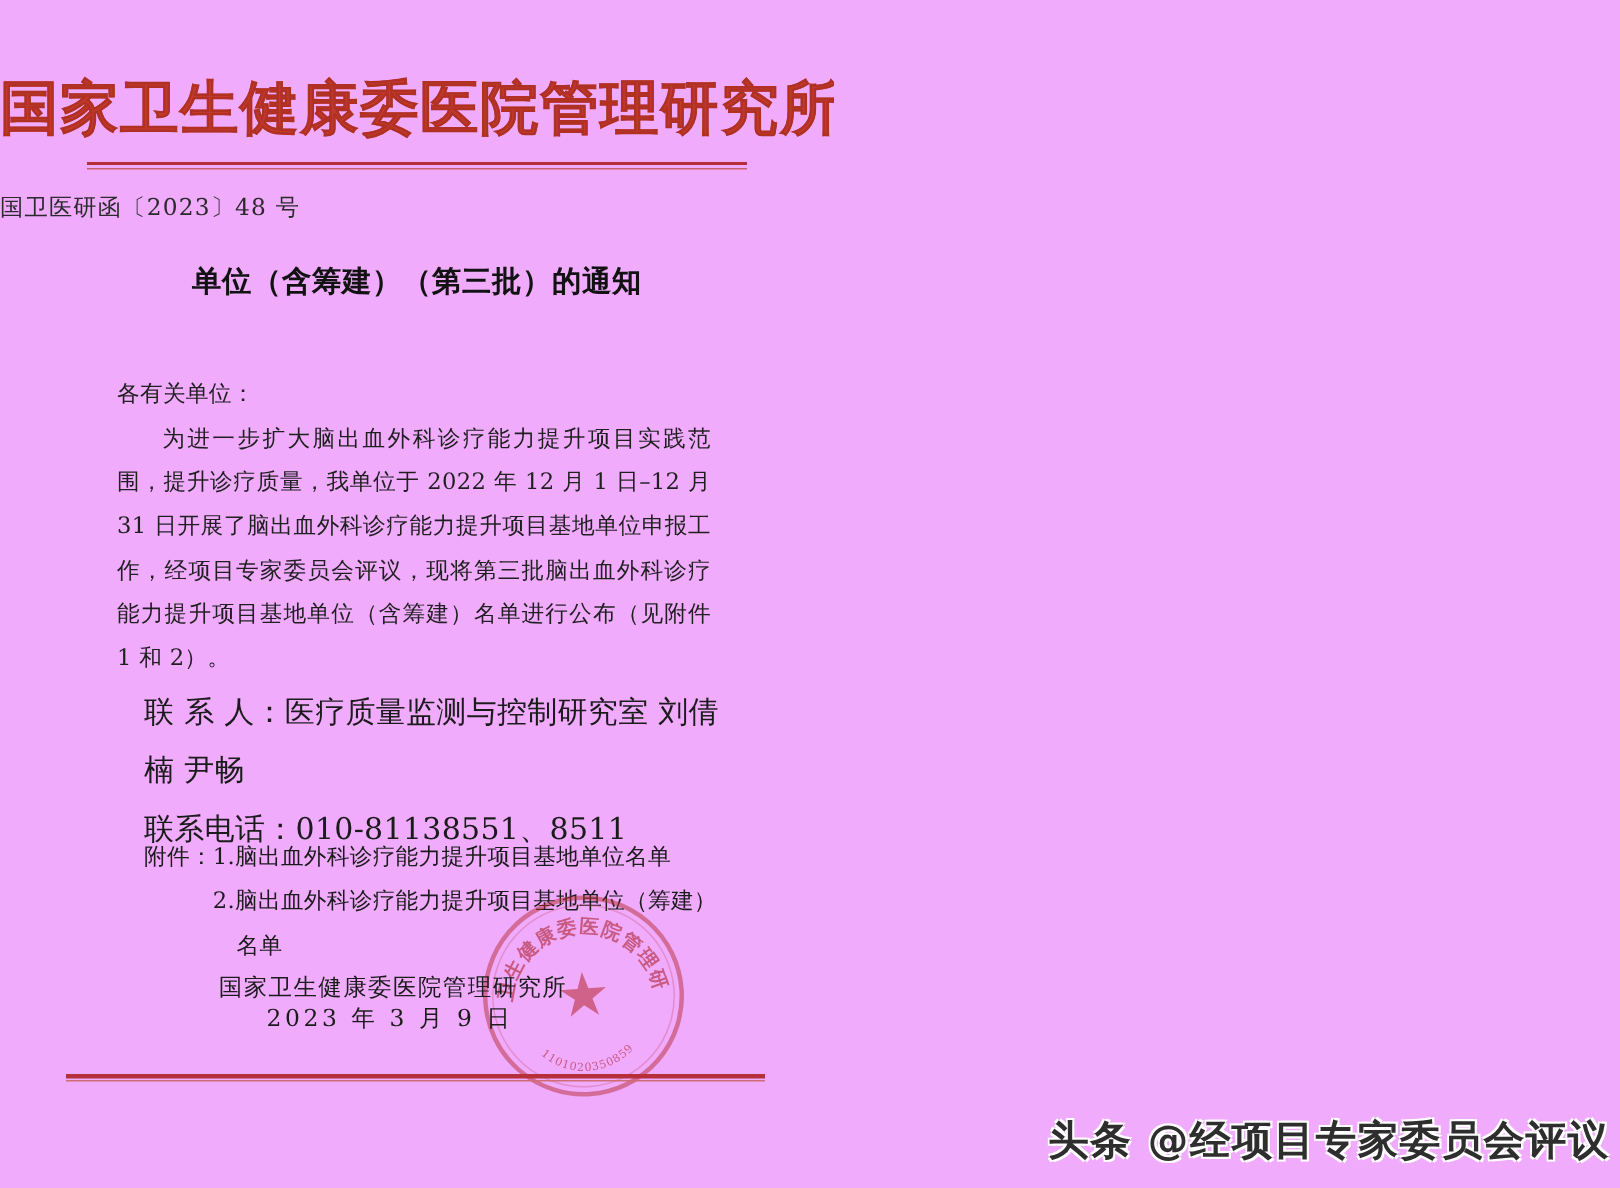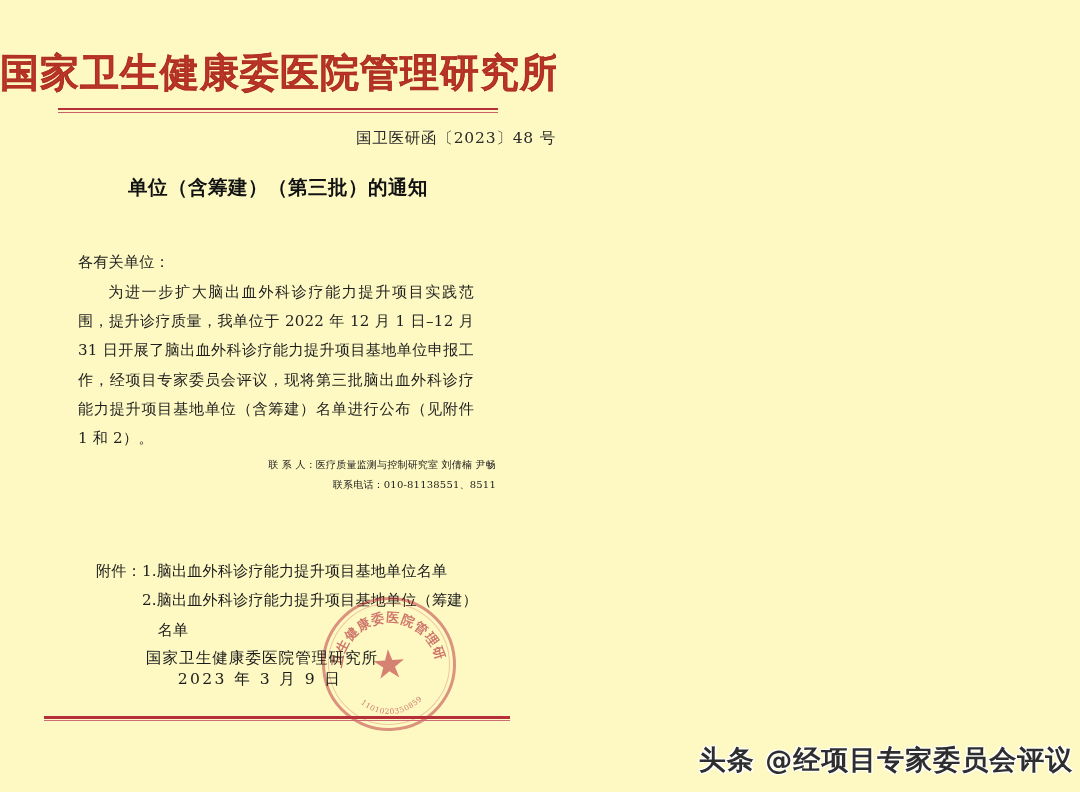--- a/index.html
+++ b/index.html
@@ -4,21 +4,21 @@
 <style>
   html,body{margin:0;padding:0;}
   body{
     width:1080px;height:792px;
     background:#f2f2f2;
     font-family:"DejaVu Serif","Liberation Serif",serif;
     color:#1b1b1b;
     overflow:hidden;
     position:relative;
   }
-  .sheet{position:absolute;top:0;background:#fef9c3;height:792px;}
+  .sheet{position:absolute;top:0;background:#f0abfc;height:792px;}
   .sheet-left{left:0;width:556px;box-shadow:2px 0 6px -3px rgba(0,0,0,.18);}
   .sheet-right{left:556px;width:524px;}
   .gutter{position:absolute;top:0;left:548px;width:12px;height:792px;
     background:linear-gradient(90deg,rgba(0,0,0,.045),rgba(0,0,0,0) 45%,rgba(0,0,0,.05));}
 
   
   .ltr-head{position:absolute;left:0;top:52px;width:556px;text-align:center;}
   .ltr-head .org{
     font-family:"DejaVu Serif","Liberation Serif",serif;
     font-weight:700;
@@ -26,33 +26,33 @@
     letter-spacing:1px;
     color:#c0392b;
     line-height:1.05;
     white-space:nowrap;
     -webkit-text-stroke:.4px #b03024;
   }
   .red-rule{position:absolute;left:58px;width:440px;}
   .red-rule .thick{height:2.4px;background:#b5303a;}
   .red-rule .thin{height:1.1px;background:#c9616a;margin-top:1.6px;}
 
-  .doc-no{position:absolute;left:0;top:128px;width:556px;text-align:right;
+  .doc-no{position:absolute;left:0;top:128px;width:556px;text-align:left;
     font-size:15.5px;letter-spacing:.8px;color:#2a2a2a;}
 
   .doc-title{position:absolute;left:60px;top:172px;width:436px;text-align:center;
     font-weight:700;font-size:19.5px;line-height:1.62;letter-spacing:.5px;color:#121212;}
 
   .body-wrap{position:absolute;left:78px;top:248px;width:412px;}
   .body-wrap p{margin:0 16px 1px 0;font-size:15.1px;line-height:1.93;
     letter-spacing:.2px;text-align:justify;text-justify:inter-ideograph;color:#1f1f1f;}
   .indent2{text-indent:2em;}
 
   .contacts{position:absolute;left:96px;top:455px;width:400px;}
-  .contacts div{font-size:10px;line-height:1.95;letter-spacing:.2px;text-align:right;}
+  .contacts div{font-size:20px;line-height:1.95;letter-spacing:.2px;}
 
   .attach{position:absolute;left:96px;top:520px;width:410px;margin-top:37px;}
   .attach .row{display:flex;font-size:15.1px;line-height:1.95;letter-spacing:.2px;}
   .attach .lbl{white-space:nowrap;}
   .attach .items{}
   .attach .items div{white-space:nowrap;}
   .attach .items .cont{padding-left:1.05em;}
 
   .sign-block{position:absolute;left:0;top:648px;width:556px;text-align:center;}
   .sign-block .sorg{font-size:15.6px;letter-spacing:1px;padding-right:32px;}

